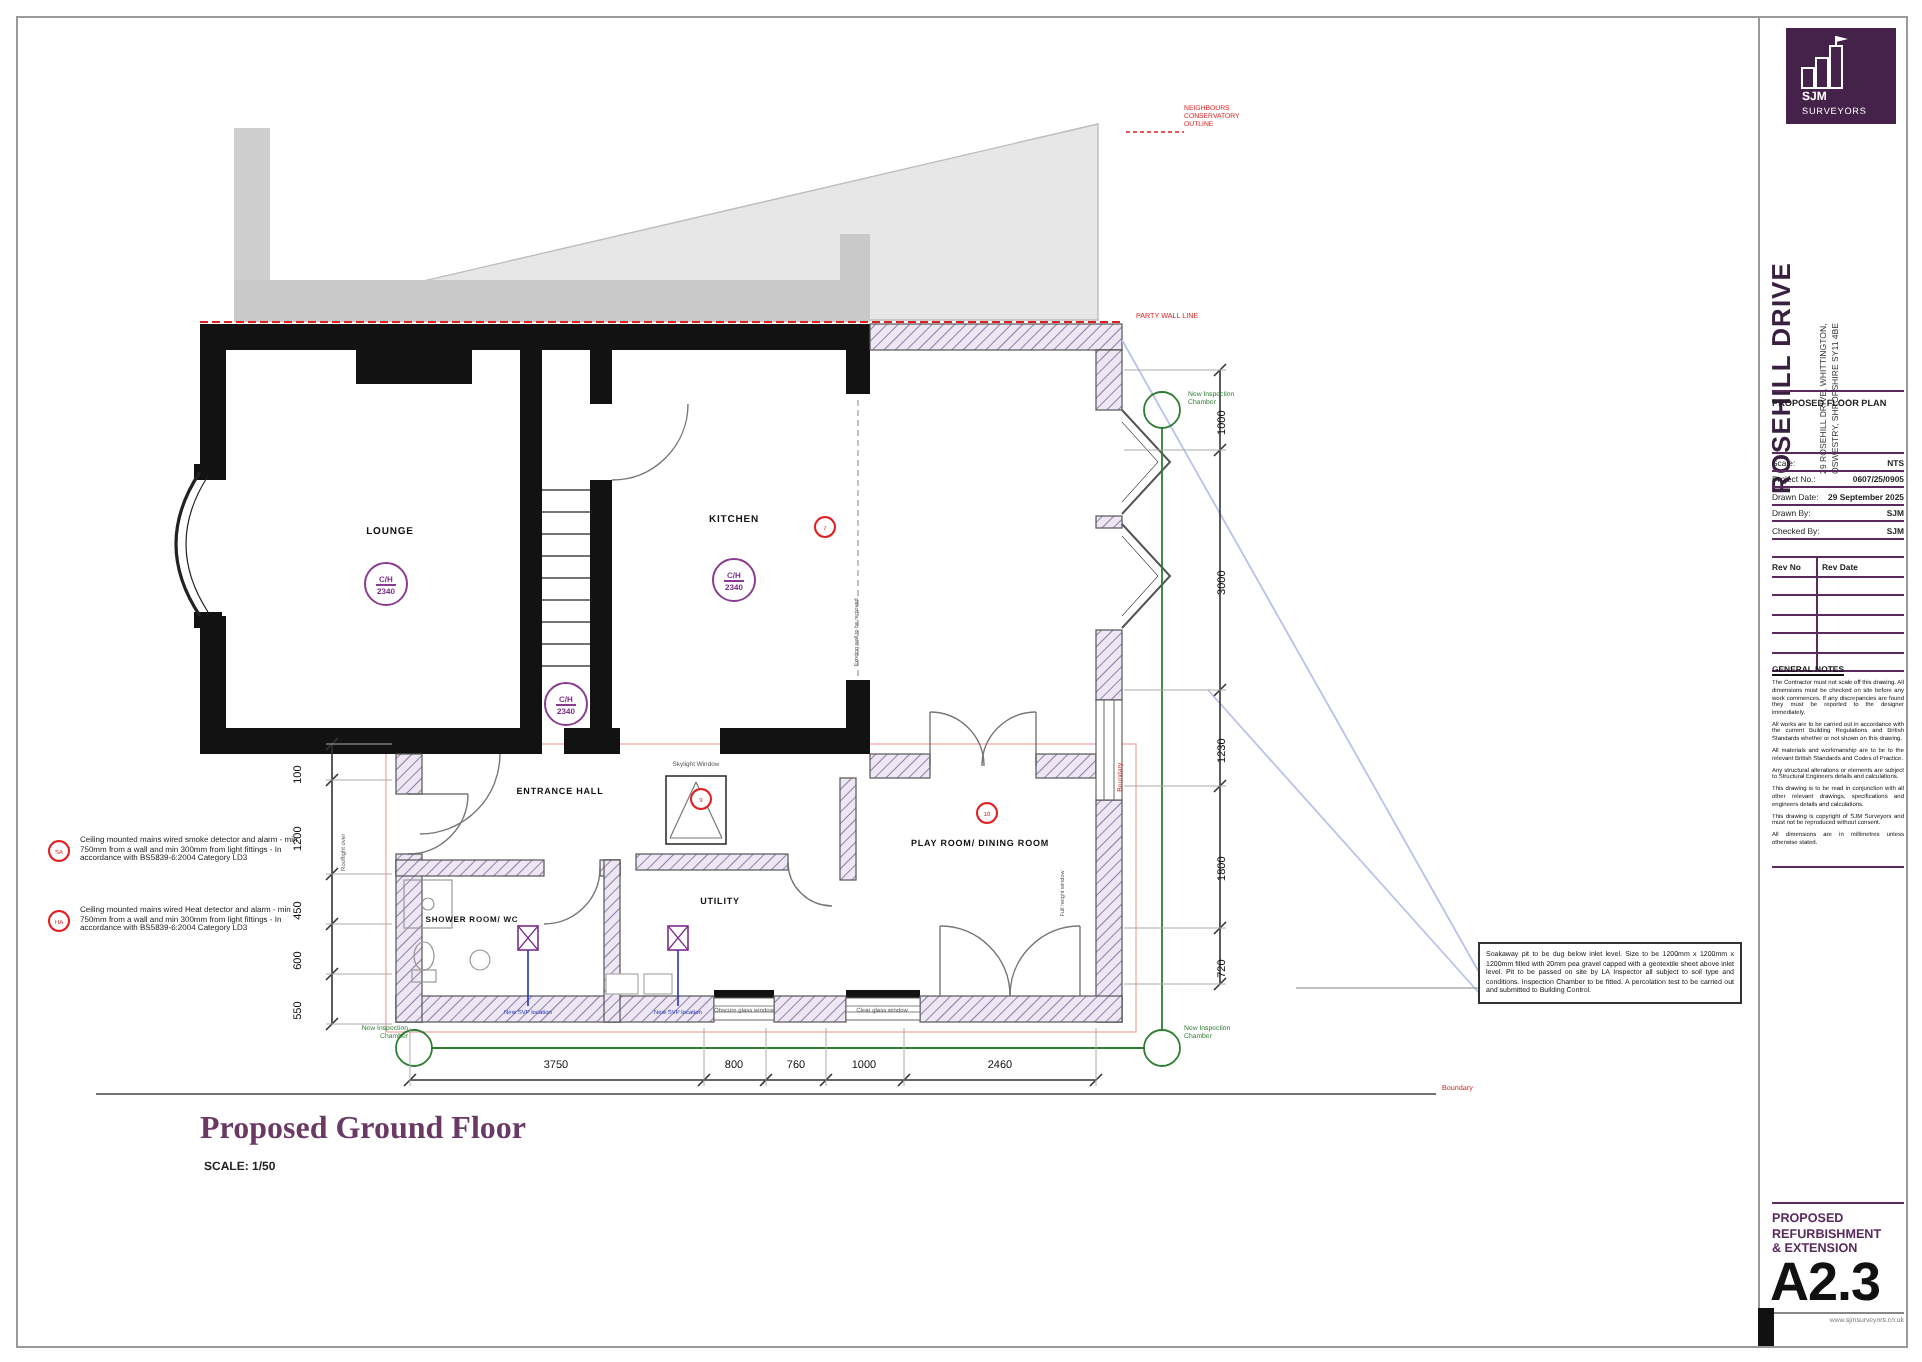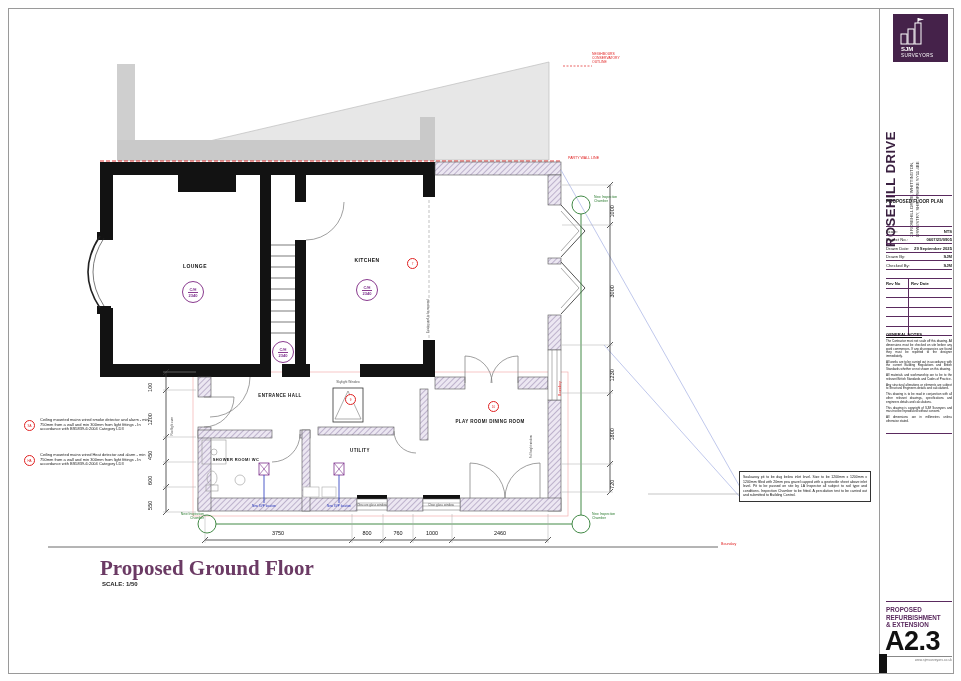--- a/index.html
+++ b/index.html
@@ -294,21 +294,21 @@
   <div class="lbl dim vrot" style="left:153px;top:425px;width:24px;">1200</div>
   <div class="lbl dim vrot" style="left:153px;top:461px;width:24px;">450</div>
   <div class="lbl dim vrot" style="left:153px;top:486px;width:24px;">600</div>
   <div class="lbl dim vrot" style="left:153px;top:511px;width:24px;">550</div>
   <div class="lbl dim vrot" style="left:615px;top:217px;width:24px;">1000</div>
   <div class="lbl dim vrot" style="left:615px;top:297px;width:24px;">3000</div>
   <div class="lbl dim vrot" style="left:615px;top:381px;width:24px;">1230</div>
   <div class="lbl dim vrot" style="left:615px;top:440px;width:24px;">1800</div>
   <div class="lbl dim vrot" style="left:615px;top:490px;width:24px;">720</div>
 
-  <div class="lbl" style="left:100px;top:556px;font-family:'Liberation Serif',serif;font-size:21px;font-weight:bold;color:#6b3a64;">Proposed Ground Floor</div>
+  <div class="lbl" style="left:100px;top:556px;font-family:'Liberation Serif',serif;font-size:16px;font-weight:bold;color:#6b3a64;">Proposed Ground Floor</div>
   <div class="lbl" style="left:102px;top:581px;font-size:6px;font-weight:bold;color:#222;">SCALE: 1/50</div>
 
   <div class="abs" style="left:893px;top:14px;width:55px;height:48px;background:#45224a;">
     <svg width="55" height="48">
       <g fill="none" stroke="#fff" stroke-width="1">
         <rect x="8" y="20" width="6" height="10"></rect>
         <rect x="15" y="15" width="6" height="15"></rect>
         <rect x="22" y="9" width="6" height="21"></rect>
         <line x1="25" y1="9" x2="25" y2="4"></line>
         <polygon points="25,4 31,5.5 25,7" fill="#fff" stroke="none"></polygon>

